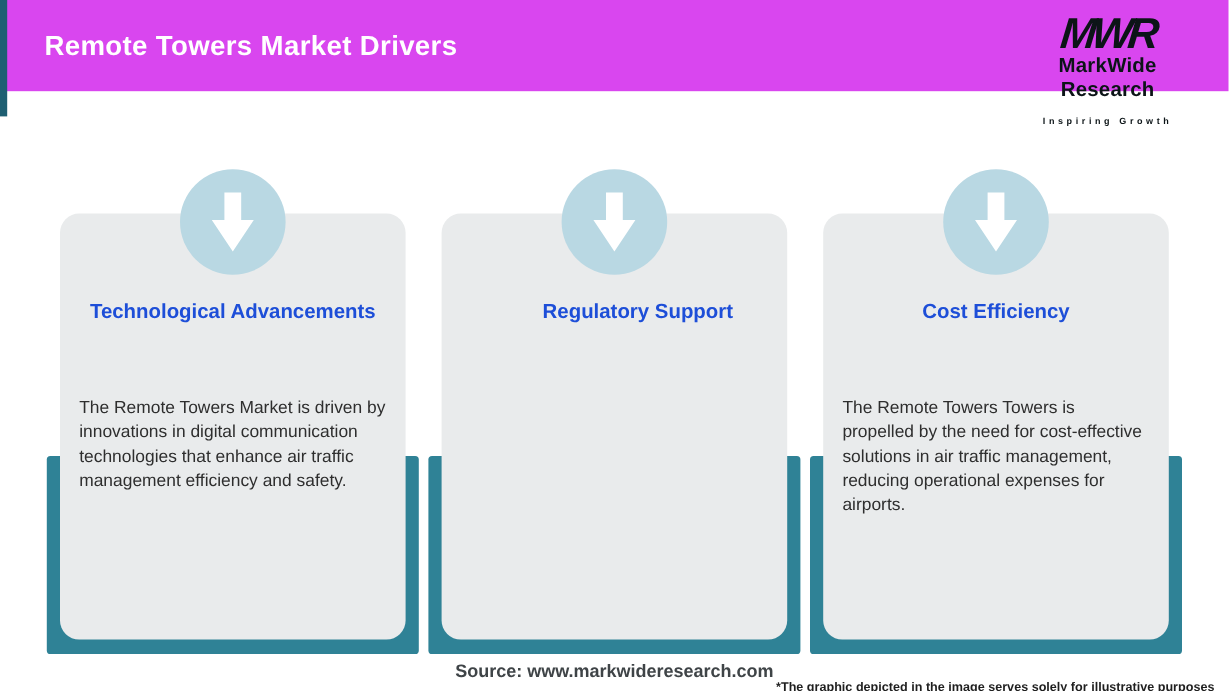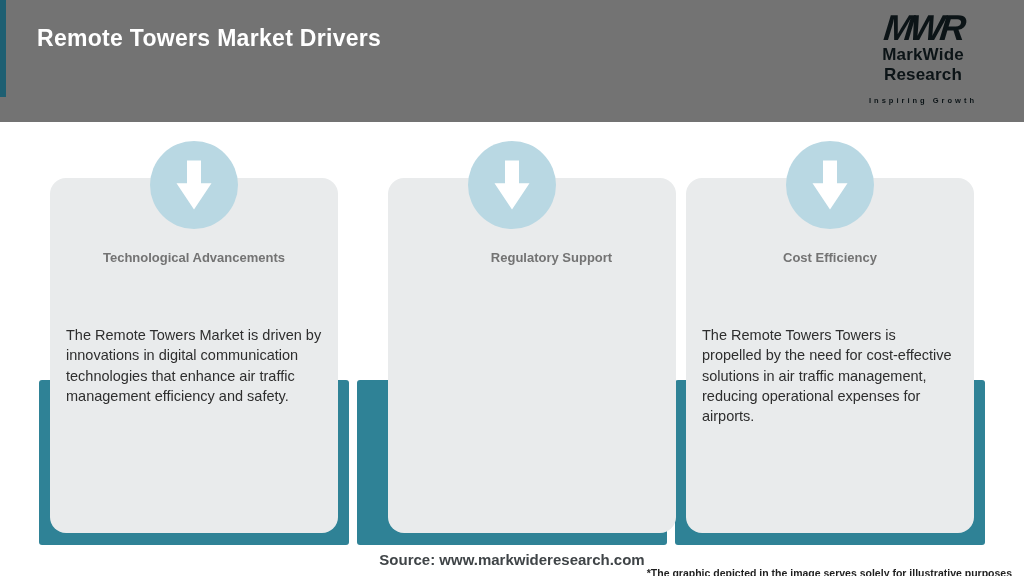--- a/index.html
+++ b/index.html
@@ -11,22 +11,22 @@
     background: #ffffff;
     overflow: hidden;
     font-family: "Liberation Sans", sans-serif;
   }
 
   
   .header {
     position: absolute;
     top: 0; left: 0;
     width: 1024px;
-    height: 122px;
-    background: #737373;
+    height: 76px;
+    background: #d946ef;
   }
   .header-edge {
     position: absolute;
     top: 0; left: 0;
     width: 6px;
     height: 97px;
     background: #1e5f72;
   }
   .page-title {
     position: absolute;
@@ -84,29 +84,29 @@
   
   .card {
     position: absolute;
     top: 178px;
     width: 288px;
     height: 355px;
     background: #e9ebec;
     border-radius: 16px;
   }
   .card-1 { left: 50px; }
-  .card-2 { left: 388px; padding-left: 39px; }
+  .card-2 { left: 368px; padding-left: 39px; }
   .card-3 { left: 686px; }
 
   .card-title {
     margin-top: 72px;
     text-align: center;
-    font-size: 13px;
-    font-weight: 700;
-    color: #737373;
+    font-size: 17px;
+    font-weight: 700;
+    color: #1d4ed8;
   }
   .card-desc {
     margin: 60px 16px 12px 16px;
     font-size: 14.5px;
     line-height: 1.40;
     color: #2e2e2e;
   }
 
   
   .circle {

